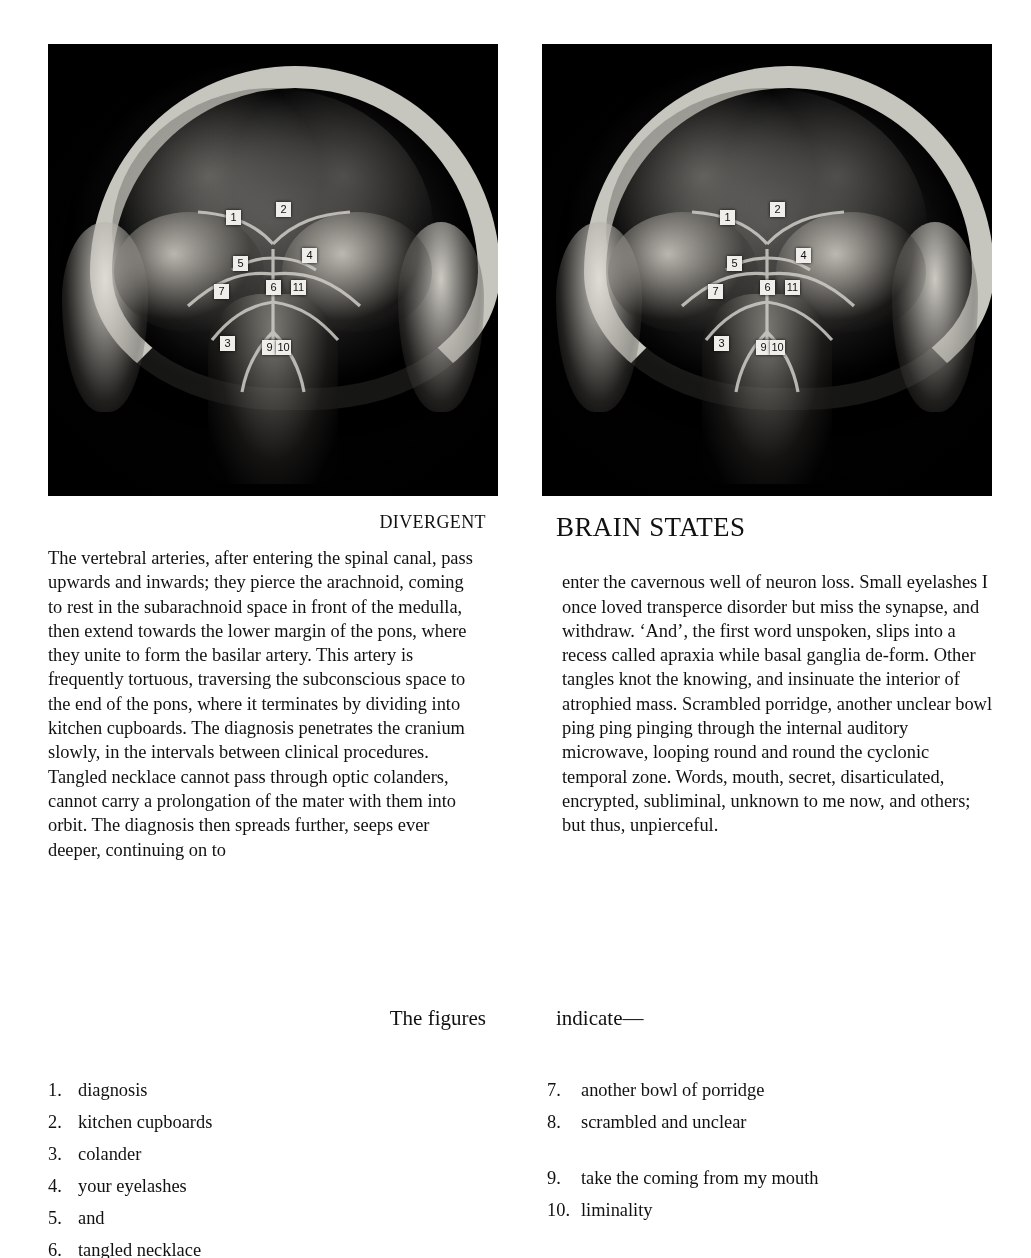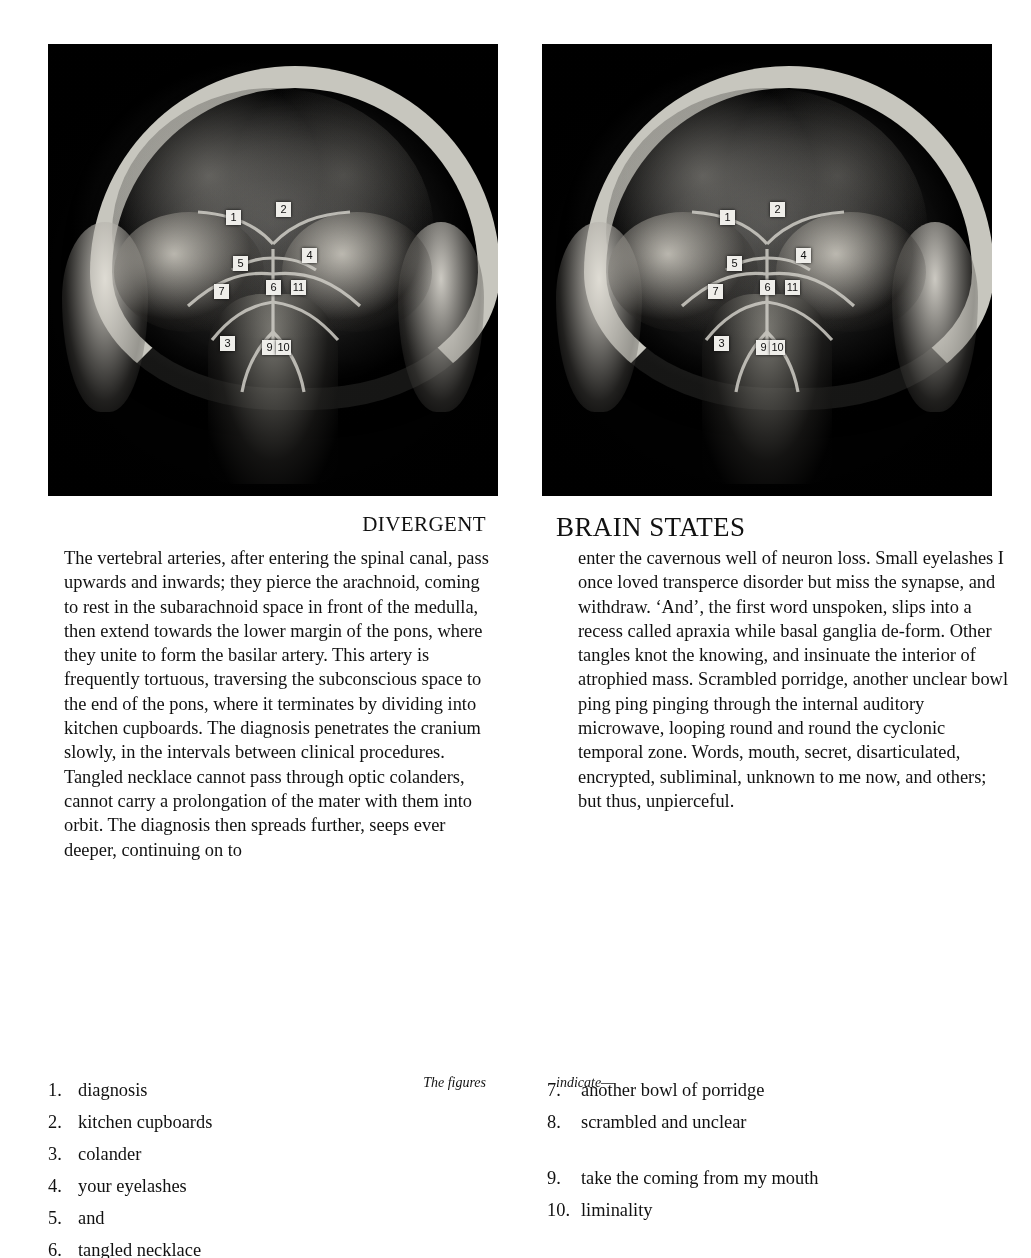--- a/index.html
+++ b/index.html
@@ -132,57 +132,57 @@
     position: absolute;
     top: 500px;
     left: 36px;
     width: 944px;
     height: 30px;
   }
   .head-left {
     position: absolute;
     right: 506px;
     top: 0;
-    font-size: 21px;
+    font-size: 18px;
     letter-spacing: 0.4px;
   }
   .head-right {
     position: absolute;
     left: 508px;
     top: 0;
     font-size: 27px;
     letter-spacing: 0.4px;
   }
 
   
   .cols {
     position: absolute;
     top: 534px;
-    left: 52px;
+    left: 36px;
     width: 944px;
     display: flex;
     gap: 84px;
+    align-items: center;
   }
   .col {
     width: 445px;
     font-size: 18.4px;
     line-height: 24.3px;
     text-align: left;
   }
   .col p { margin: 0; }
 
   
   .key-heads {
     position: absolute;
-    top: 1063px;
+    top: 994px;
     left: 36px;
     width: 944px;
     height: 26px;
-    font-style: italic;
-    font-size: 14px;
+    font-size: 21px;
   }
   .key-heads .kl {
     position: absolute;
     right: 506px;
     top: 0;
   }
   .key-heads .kr {
     position: absolute;
     left: 508px;
     top: 0;

